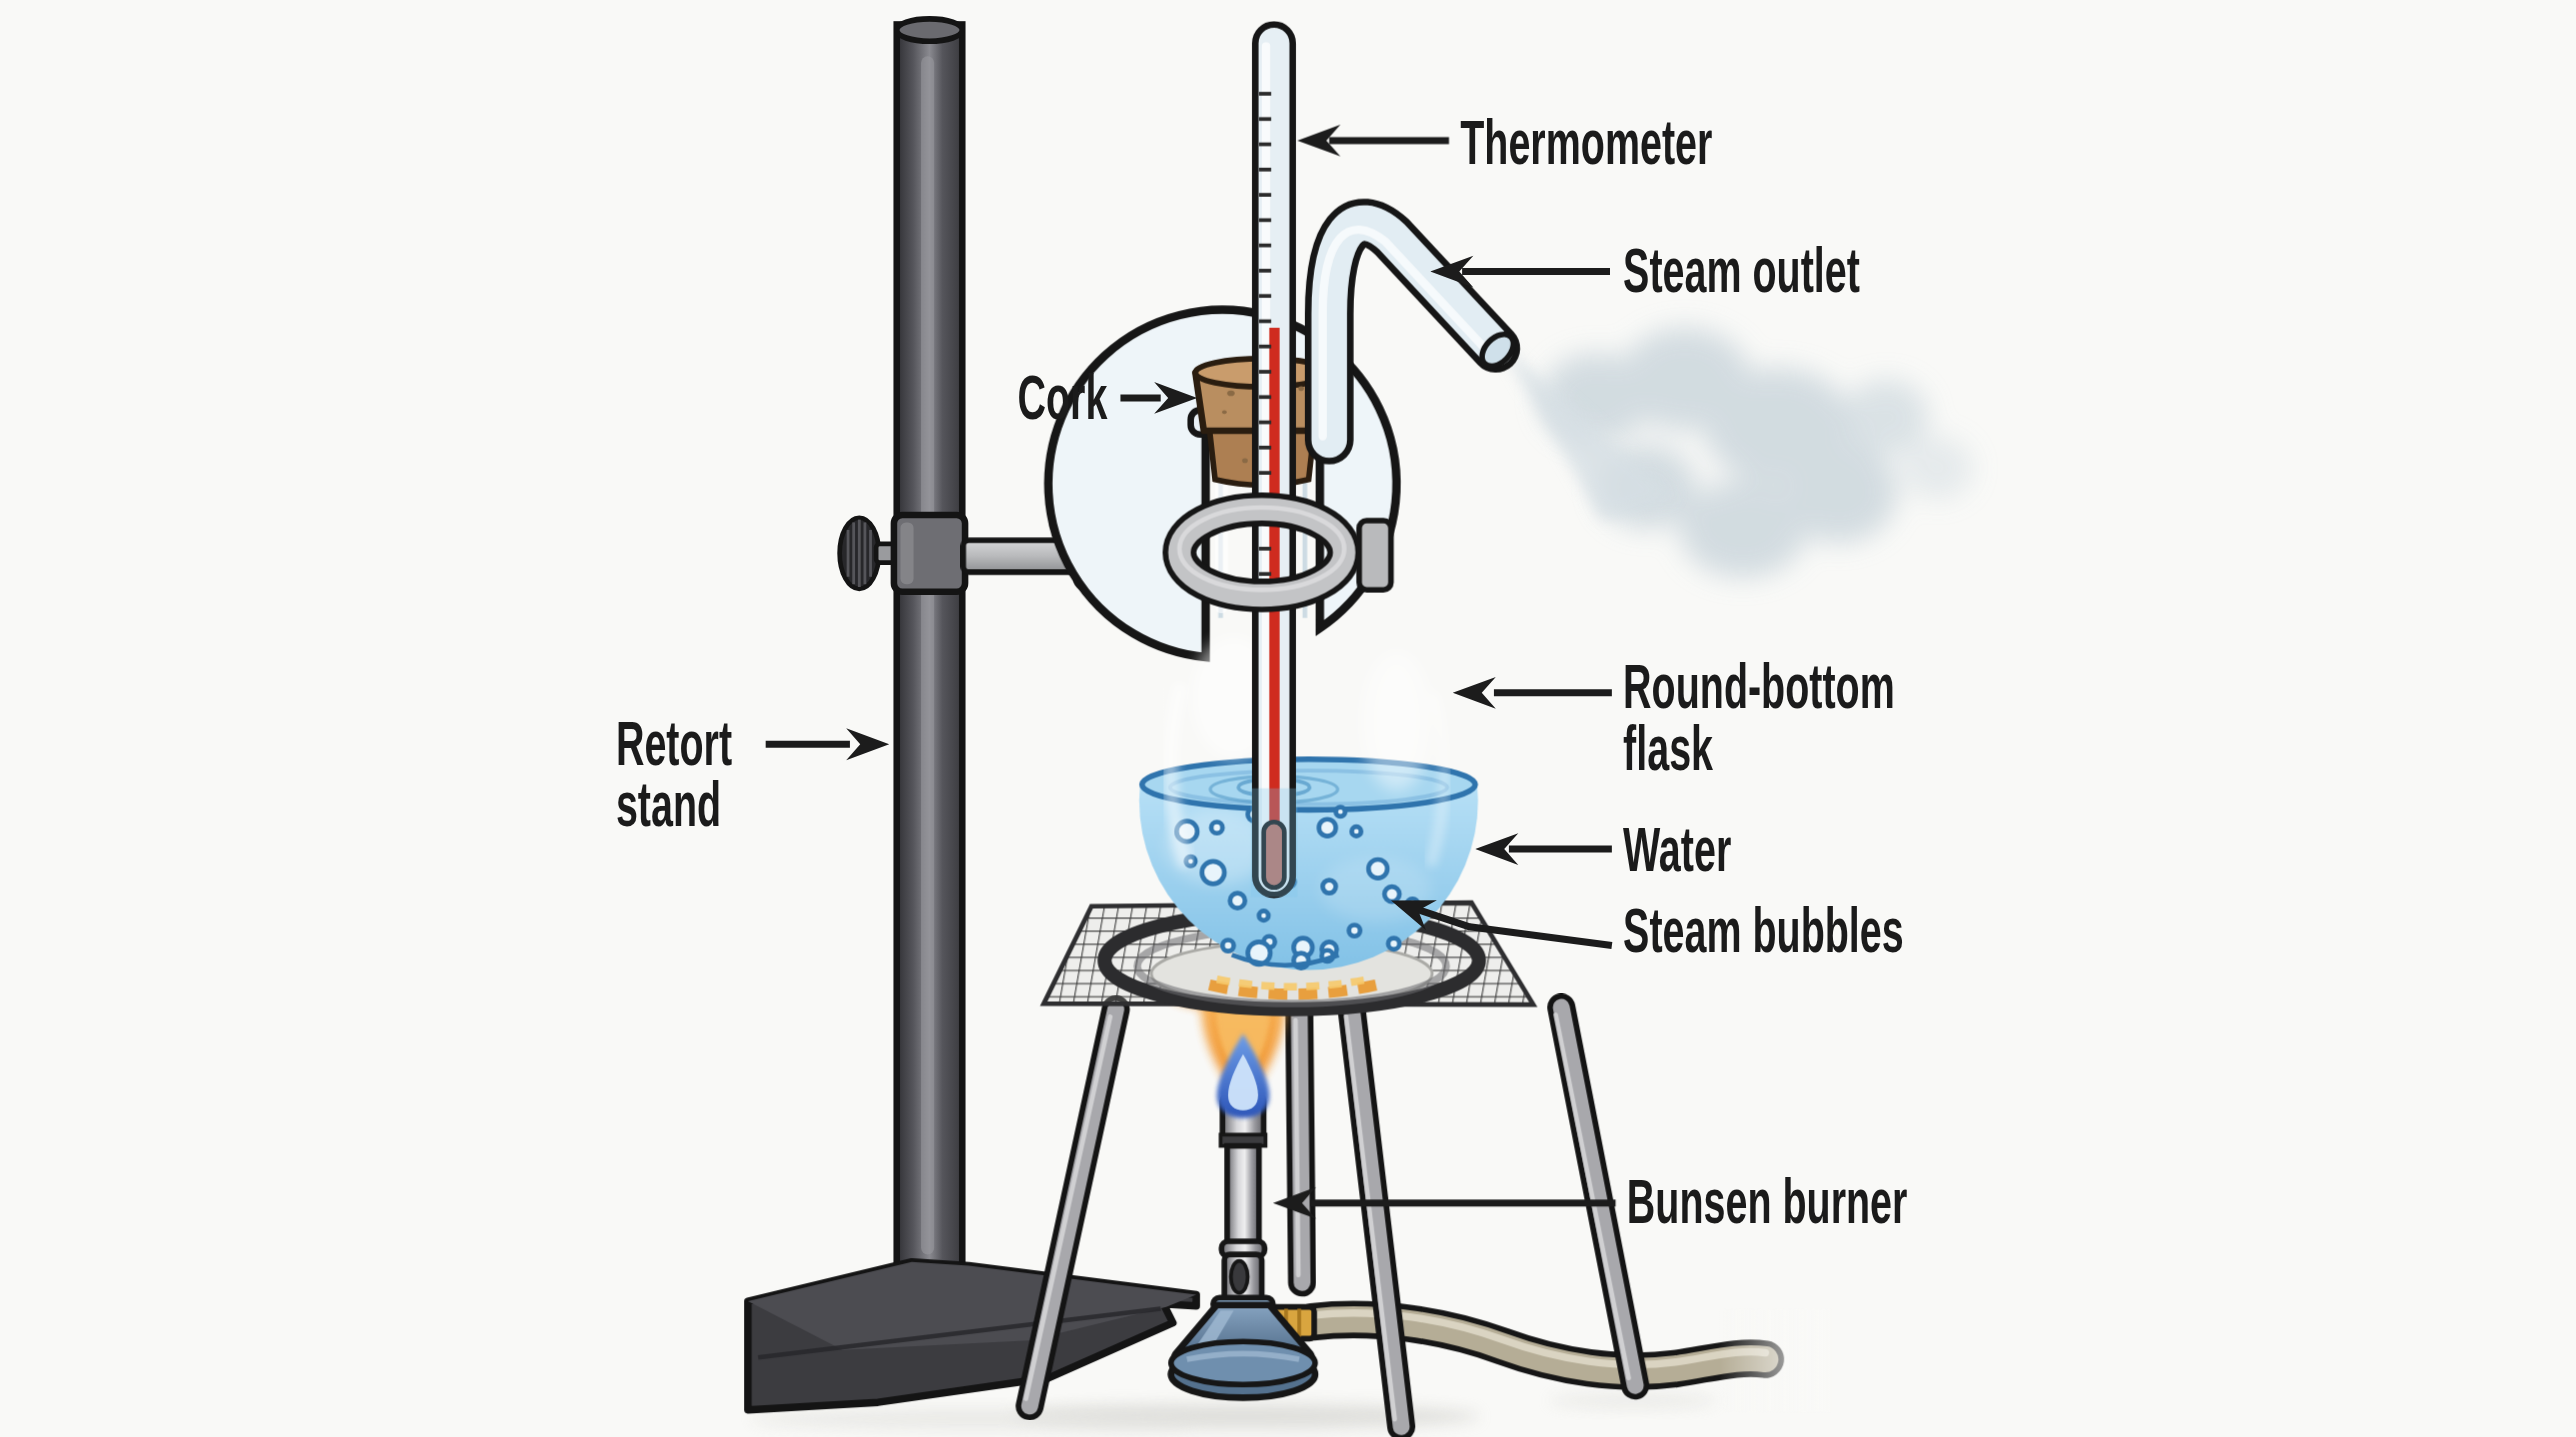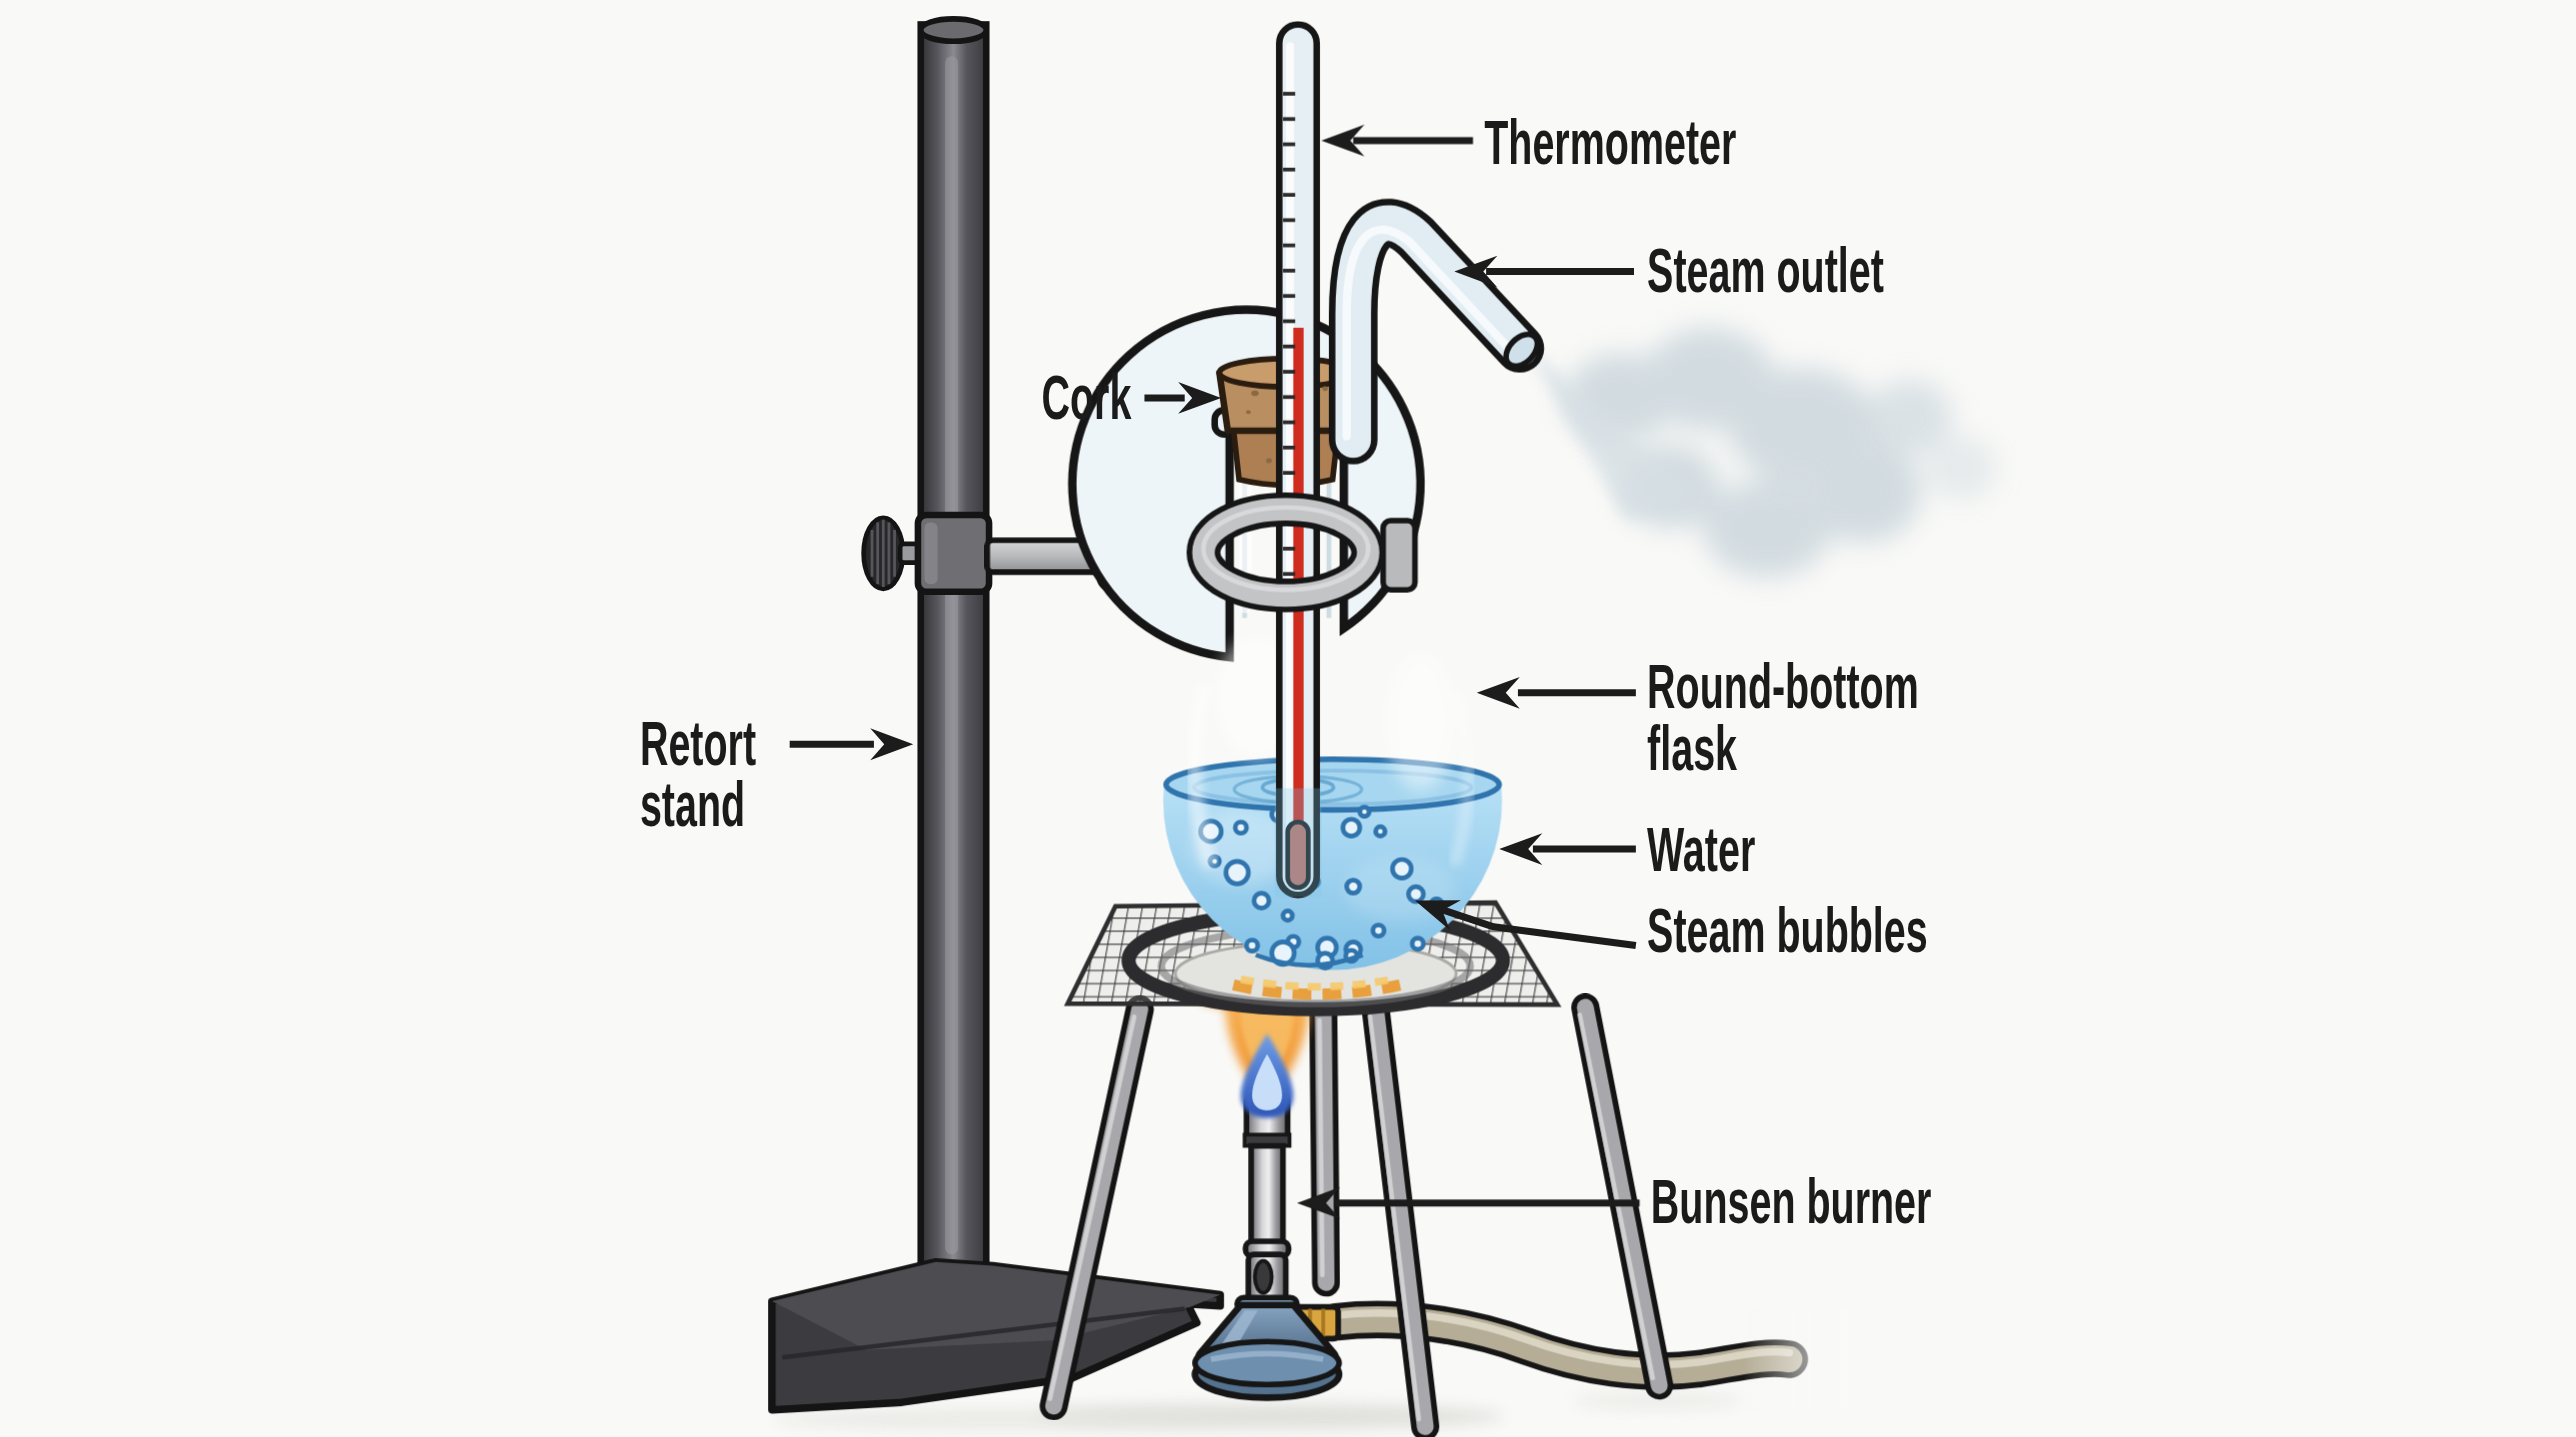--- a/index.html
+++ b/index.html
@@ -1,16 +1,16 @@
 <!DOCTYPE html>
 <html style="font-size:15px"><head>
 <meta charset="utf-8">
 <style>
   html,body{margin:0;padding:0;background:#f9f9f7;}
-  .stage{width:2048px;height:1438px;position:relative;overflow:hidden;padding-left:24px;}
+  .stage{width:2048px;height:1438px;position:relative;overflow:hidden;}
   svg{display:block;}
   text{font-family:"Liberation Sans","DejaVu Sans",sans-serif;font-weight:700;
        font-size:68px;fill:#1b1b1b;}
 </style>
 </head>
 <body>
 
 <div class="stage">
 <svg width="2576" height="1438" viewBox="0 0 2752 1536">
   <defs>

